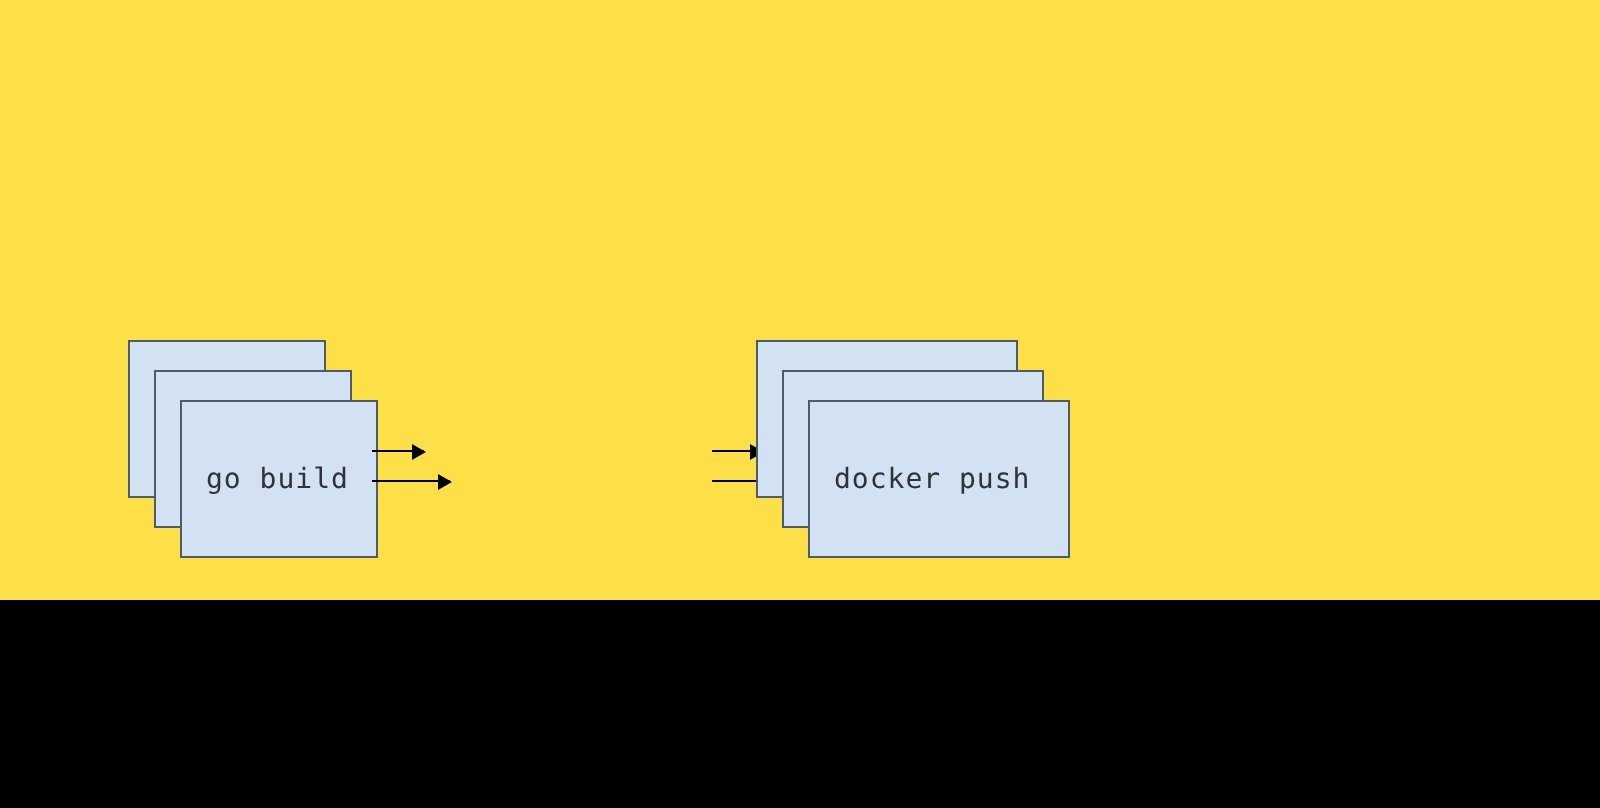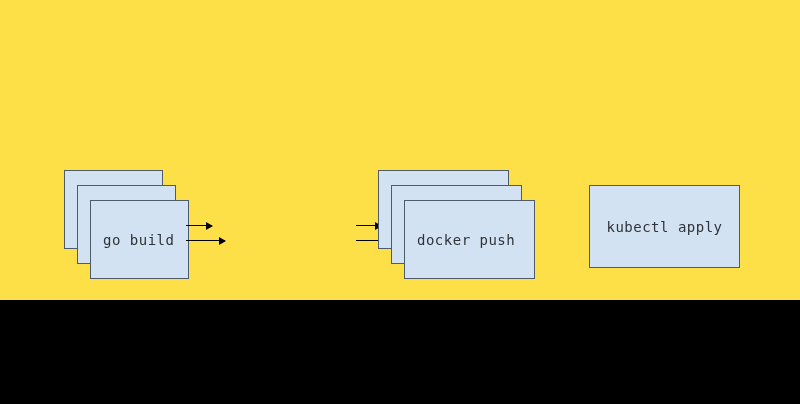--- a/index.html
+++ b/index.html
@@ -98,17 +98,14 @@
       <span class="card-label">docker push</span>
     </div>
     <div class="card mid" style="width:131px; height:79px;">
       <span class="card-label">docker push</span>
     </div>
     <div class="card front" style="width:131px; height:79px;">
       <span class="card-label">docker push</span>
     </div>
   </div>
 
-  <div class="solo-card" style="left:589px; top:185px; width:151px; height:83px;">
-    <span class="card-label">kubectl apply</span>
-  </div>
 
 </div>
 
 </body></html>

